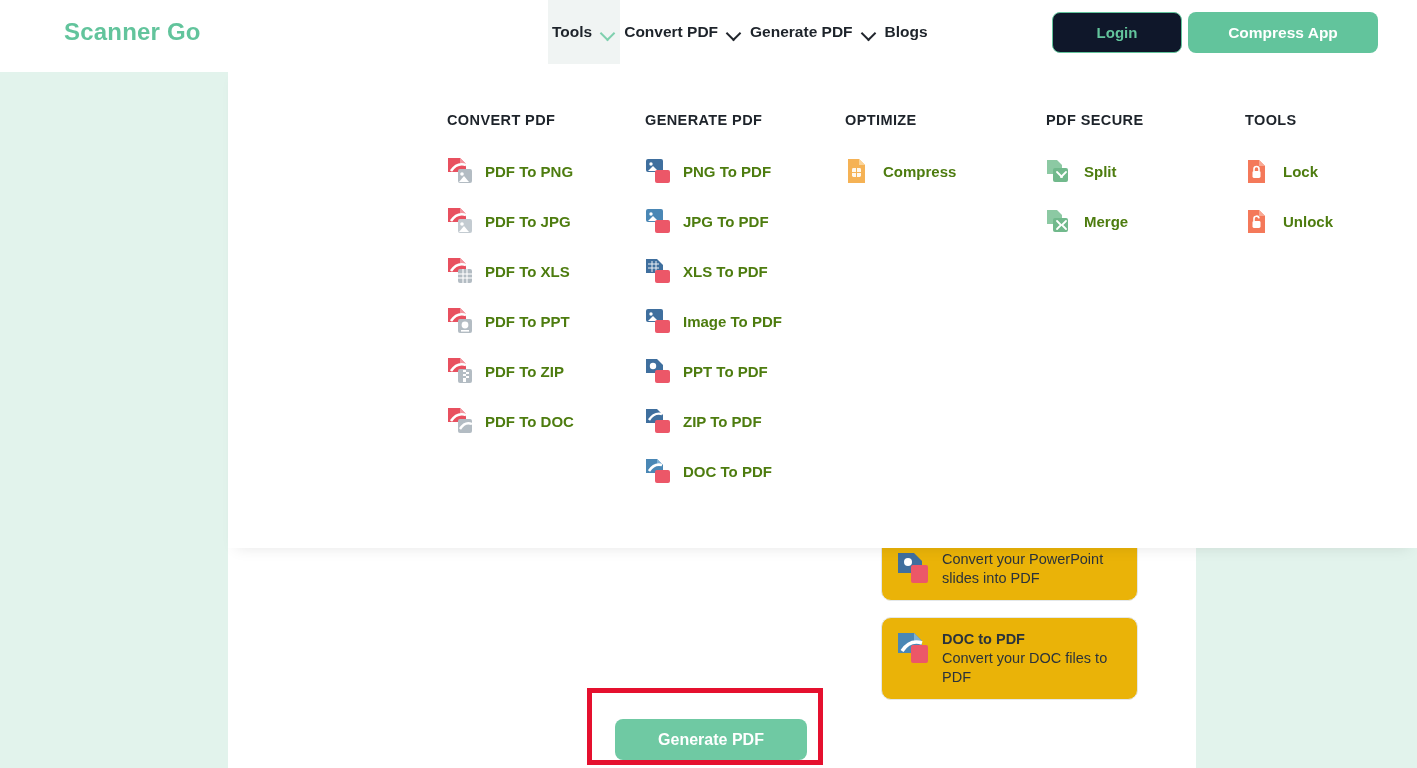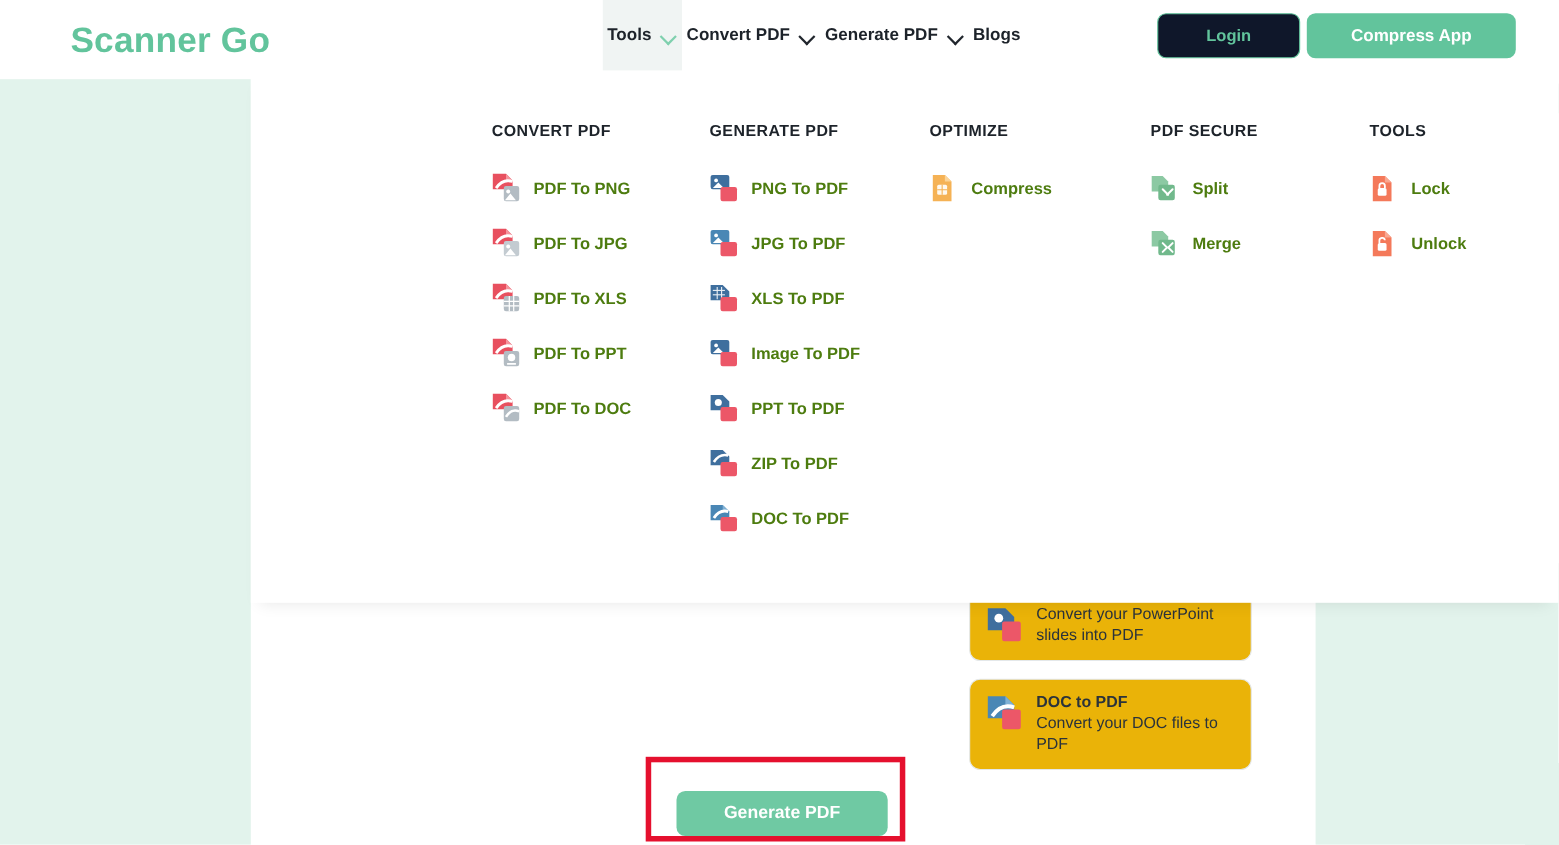--- a/index.html
+++ b/index.html
@@ -26,21 +26,21 @@
   }
 
   
   .header {
     position: absolute; left: 0; top: 0; width: 1417px; height: 64px;
     background: #ffffff; z-index: 40;
     display: flex; align-items: center;
   }
   .logo {
     position: absolute; left: 64px; top: 18px;
-    font-size: 32px; font-weight: bold; color: #62c49c; letter-spacing: .2px;
+    font-size: 24px; font-weight: bold; color: #62c49c; letter-spacing: .2px;
   }
   .nav { position: absolute; left: 548px; top: 0; height: 64px; display:flex; align-items:center; }
   .nav-item {
     display: flex; align-items: center; gap: 9px;
     height: 64px; padding: 0 4px;
     font-size: 15.5px; font-weight: bold; color: #1d232a;
     cursor: pointer; white-space: nowrap;
   }
   .nav-item.active { background: #f0f4f3; }
   .chev { display:inline-block; width: 15px; height: 9px; position: relative; }
@@ -282,20 +282,38 @@
               <path d="M13 1 l6 6 h-6z" fill="#f5949d"></path>
               <path d="M4 14 q6 -9 15 -6" stroke="#ffffff" stroke-width="2.6" fill="none"></path>
               <rect x="11" y="12" width="14" height="14" rx="2" fill="#b3bcc3"></rect>
               <circle cx="18" cy="18" r="3.4" fill="#ffffff"></circle>
               <rect x="14" y="23" width="8" height="1.6" fill="#ffffff"></rect>
             </svg>
           </div>
           <div class="lbl">PDF To PPT</div>
         </div>
 
+        <div class="mega-item">
+          <div class="ic">
+            <svg viewBox="0 0 26 28" width="26" height="28">
+              <path d="M1 1 h12 l6 6 v8 h-18z" fill="#e8505f"></path>
+              <path d="M13 1 l6 6 h-6z" fill="#f5949d"></path>
+              <path d="M4 14 q6 -9 15 -6" stroke="#ffffff" stroke-width="2.6" fill="none"></path>
+              <rect x="11" y="12" width="14" height="14" rx="2" fill="#b3bcc3"></rect>
+              <g fill="#ffffff">
+                <rect x="16" y="13" width="3" height="2"></rect>
+                  <rect x="19" y="15" width="3" height="2"></rect>
+                <rect x="16" y="17" width="3" height="2"></rect>
+                  <rect x="19" y="19" width="3" height="2"></rect>
+                <rect x="16" y="21" width="3" height="4"></rect>
+              </g>
+            </svg>
+          </div>
+          <div class="lbl">PDF To ZIP</div>
+        </div>
 
         <div class="mega-item">
           <div class="ic">
             <svg viewBox="0 0 26 28" width="26" height="28">
               <path d="M1 1 h12 l6 6 v8 h-18z" fill="#e8505f"></path>
               <path d="M13 1 l6 6 h-6z" fill="#f5949d"></path>
               <path d="M4 14 q6 -9 15 -6" stroke="#ffffff" stroke-width="2.6" fill="none"></path>
               <rect x="11" y="12" width="14" height="14" rx="2" fill="#b3bcc3"></rect>
               <path d="M13 22 q5 -8 12 -5" stroke="#ffffff" stroke-width="2.4" fill="none"></path>
             </svg>

